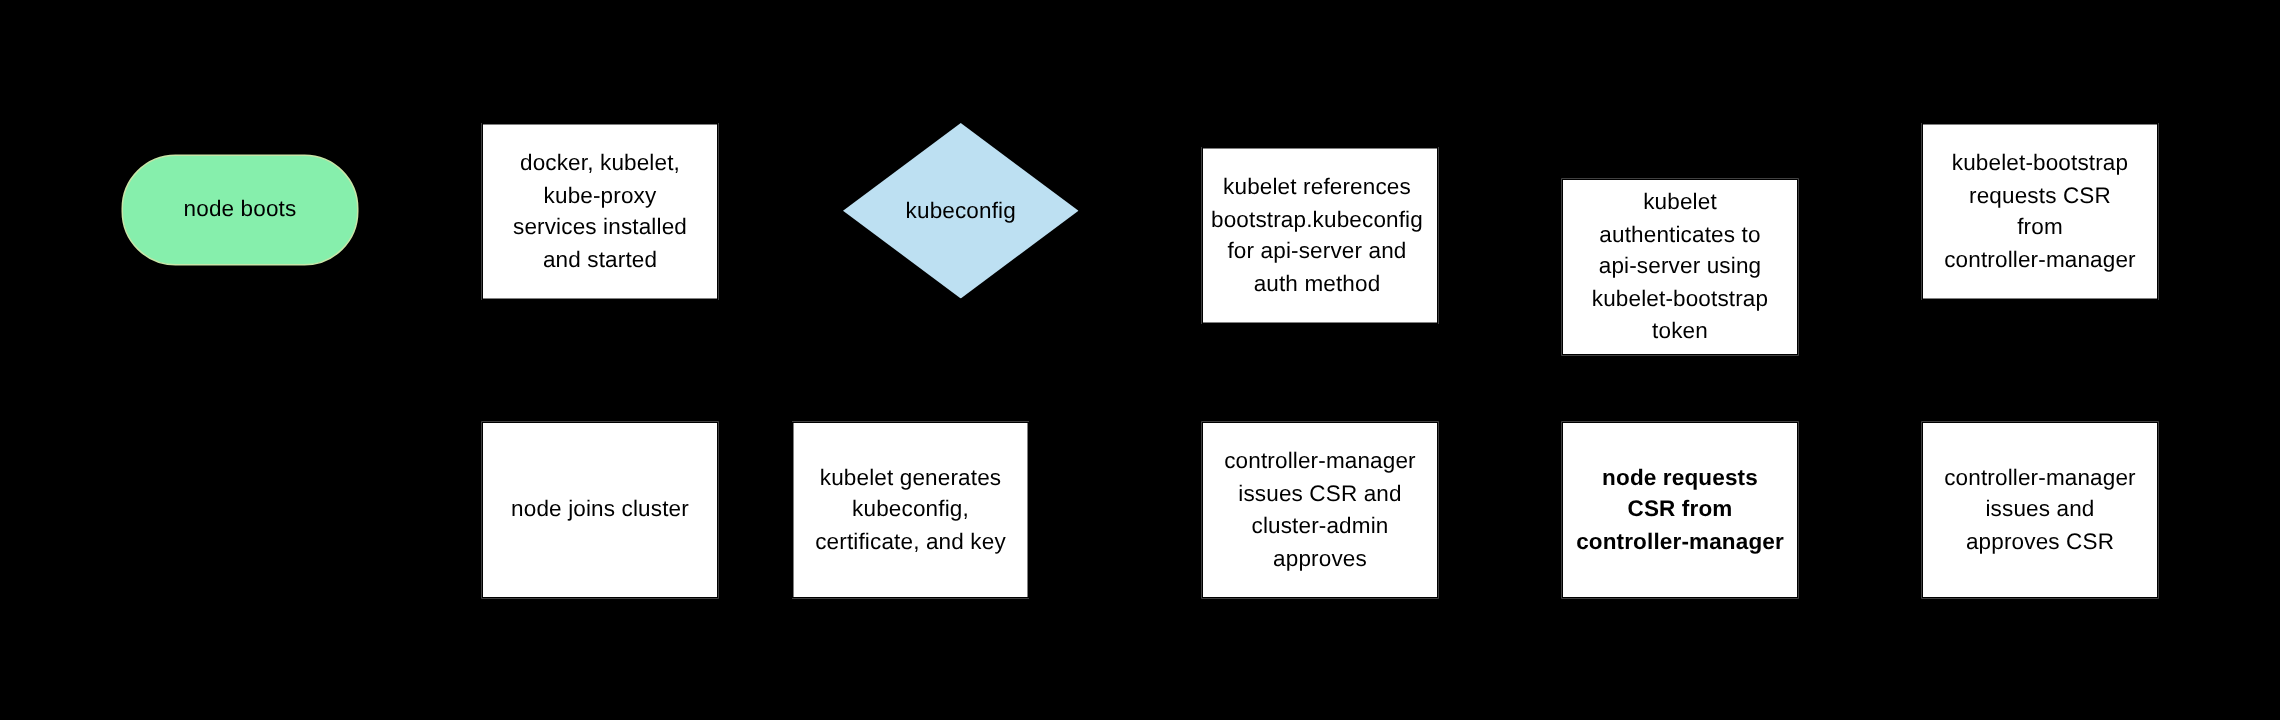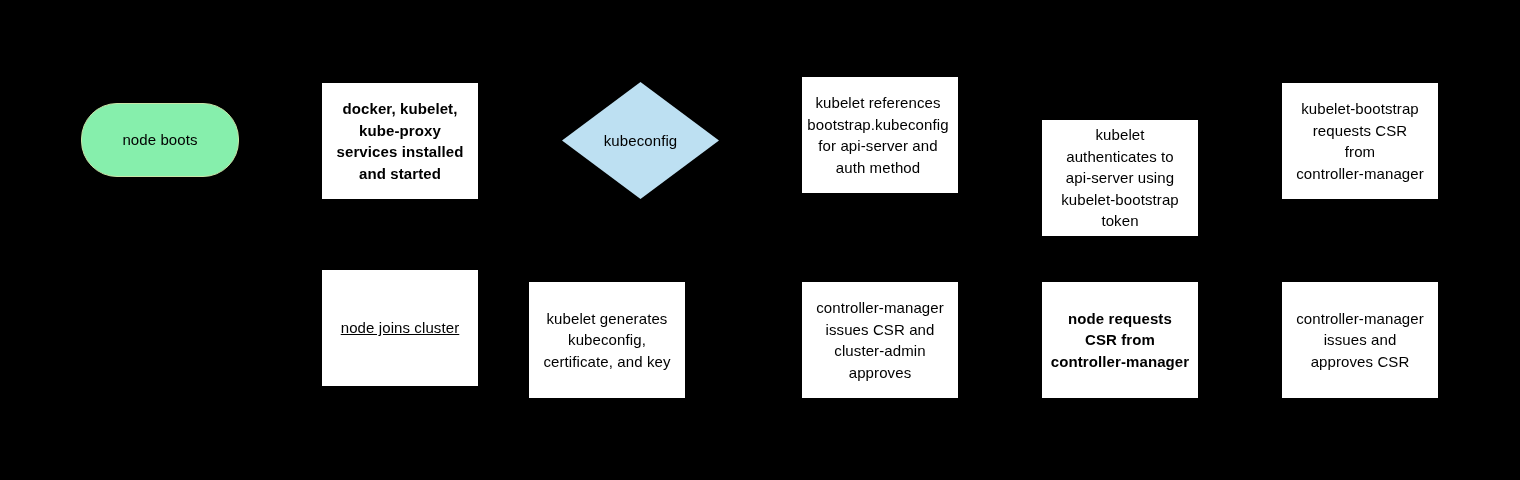--- a/index.html
+++ b/index.html
@@ -78,35 +78,35 @@
 </style>
 </head>
 <body>
 
 <div id="canvas">
 
   <div class="node pill" style="left:81px; top:103px; width:158px; height:74px;">
     <span class="label">node boots</span>
   </div>
 
-  <div class="node rect" style="left:321px; top:82px; width:158px; height:118px;font-weight:bold;">
+  <div class="node rect" style="left:321px; top:82px; width:158px; height:118px;">
     <span class="label">docker, kubelet,
 kube-proxy
 services installed
 and started</span>
   </div>
 
   <div class="node diamond" style="left:562px; top:82px; width:157px; height:117px;">
     <svg class="dia-shape" viewBox="0 0 157 117" preserveAspectRatio="none">
       <polygon points="78.5,0 157,58.5 78.5,117 0,58.5" fill="#bde0f2"></polygon>
     </svg>
     <span class="label">kubeconfig</span>
   </div>
 
-  <div class="node rect overflow-x" style="left:801px; top:76px; width:158px; height:118px;">
+  <div class="node rect overflow-x" style="left:801px; top:98px; width:158px; height:118px;">
     <span class="label">kubelet references
 bootstrap.kubeconfig
 for api-server and
 auth method</span>
   </div>
 
   <div class="node rect" style="left:1041px; top:82px; width:158px; height:118px;margin-top:37px;">
     <span class="label">kubelet
 authenticates to
 api-server using
@@ -115,21 +115,21 @@
   </div>
 
   <div class="node rect" style="left:1281px; top:82px; width:158px; height:118px;">
     <span class="label">kubelet-bootstrap
 requests CSR
 from
 controller-manager</span>
   </div>
 
 
-  <div class="node rect" style="left:321px; top:269px; width:158px; height:118px;text-decoration:underline;">
+  <div class="node rect" style="left:321px; top:281px; width:158px; height:118px;">
     <span class="label">node joins cluster</span>
   </div>
 
   <div class="node rect" style="left:528px; top:281px; width:158px; height:118px;">
     <span class="label">kubelet generates
 kubeconfig,
 certificate, and key</span>
   </div>
 
   <div class="node rect" style="left:801px; top:281px; width:158px; height:118px;">

